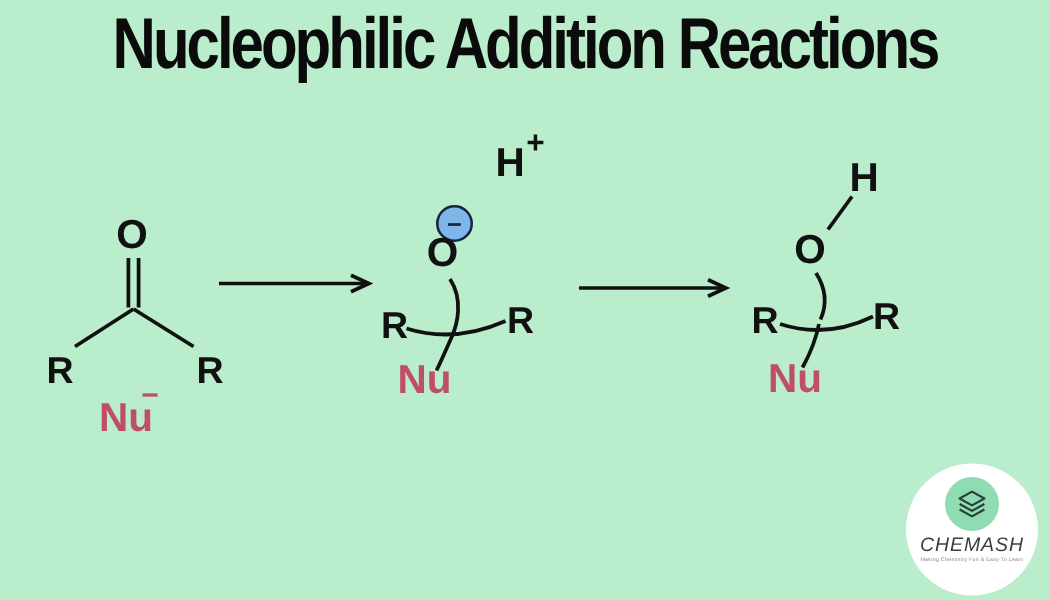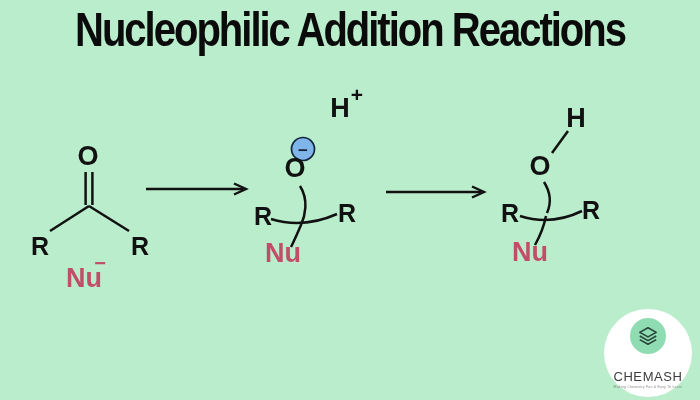--- a/index.html
+++ b/index.html
@@ -46,25 +46,26 @@
     display: flex; flex-direction: column; align-items: center;
   }
   .logo-badge {
     margin-top: 9px;
     width: 36px; height: 36px;
     border-radius: 50%;
     background: #90dcb2;
     display: flex; align-items: center; justify-content: center;
   }
   .logo-name {
-    margin-top: 15px;
+    margin-top: 1px;
     font-size: 13px;
     letter-spacing: 0.6px;
     color: #3c3c3c;
     font-weight: 400;
+    font-style: italic;
   }
   .logo-tagline {
     margin-top: 1px;
     font-size: 3.5px;
     letter-spacing: 0.2px;
     color: #8a8a8a;
     white-space: nowrap;
   }
 </style>
 </head>

